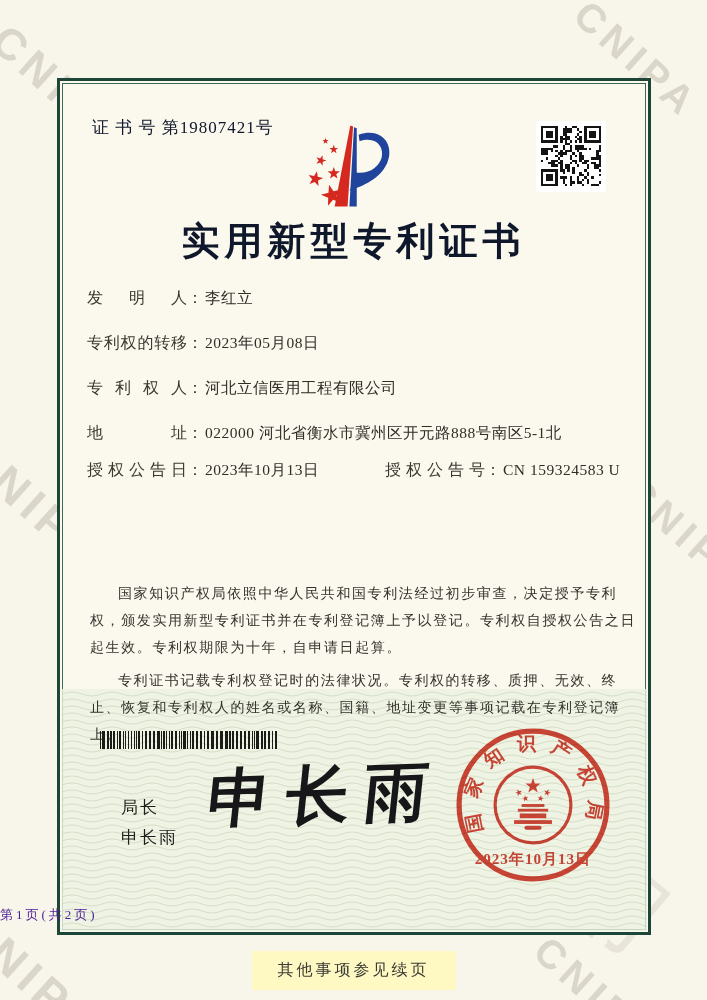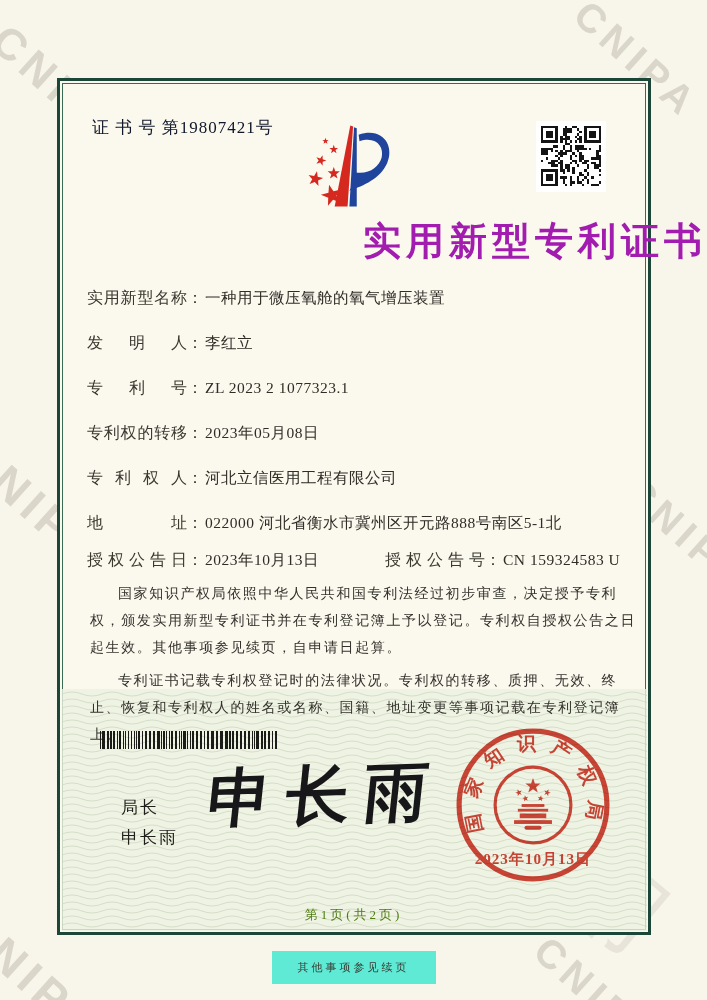--- a/index.html
+++ b/index.html
@@ -23,22 +23,22 @@
   #frame::after{content:"";position:absolute;inset:2px;border:1px solid #3c6b54;}
 
   .layer3{position:absolute;z-index:3;}
 
   #certno{left:92px;top:116px;font-size:17px;letter-spacing:1px;color:#0f172a;}
 
   #logo{left:300px;top:120px;width:108px;height:92px;}
   #qrpad{left:536px;top:121px;width:70px;height:71px;background:#ffffff;}
   #qr{position:absolute;left:5px;top:5px;width:60px;height:60px;}
 
-  #title{left:0;top:216px;width:707px;text-align:right;font-size:38px;font-weight:bold;
-         letter-spacing:5px;color:#a21caf;}
+  #title{left:0;top:216px;width:707px;text-align:center;font-size:38px;font-weight:bold;
+         letter-spacing:5px;color:#0f172a;}
 
   #fields{left:87px;top:288px;width:560px;}
   .frow{height:45px;white-space:nowrap;font-size:16px;color:#32312b;}
   .flabel{display:inline-block;width:100px;text-align:justify;text-align-last:justify;
           vertical-align:top;color:#3a392f;}
   .fcolon{display:inline-block;width:18px;color:#3a392f;}
   .fvalue{font-size:15.5px;letter-spacing:.5px;color:#2e2d26;}
   #grantrow{margin-top:-8px;height:40px;}
   .gpair2{margin-left:62px;}
 
@@ -50,25 +50,25 @@
 
   #barcode{left:100px;top:731px;width:178px;height:18px;}
 
   #signerblock{left:99px;top:793px;font-family:"Liberation Sans","DejaVu Sans",sans-serif;
                font-size:17px;color:#1f1f1c;line-height:30px;letter-spacing:2px;margin-left:22px;}
   #signature{left:208px;top:752px;font-size:64px;color:#17171a;letter-spacing:14px;
              transform:rotate(-2deg) skewX(-8deg);font-weight:bold;z-index:4;white-space:nowrap;}
 
   #seal{left:443px;top:715px;width:180px;height:180px;z-index:4;mix-blend-mode:multiply;opacity:.93;}
 
-  #pageinfo{left:0;top:906px;width:707px;text-align:center;font-size:13px;
-            letter-spacing:3px;color:#4d7c0f;z-index:3;}
-
-  #notebox{left:50%;top:951px;transform:translateX(-50%);background:#5eead4;
-           padding:9px 26px;font-size:11px;letter-spacing:3px;color:#3b3a33;z-index:3;}
+  #pageinfo{left:0;top:906px;width:707px;text-align:left;font-size:13px;
+            letter-spacing:3px;color:#4c1d95;z-index:3;}
+
+  #notebox{left:50%;top:951px;transform:translateX(-50%);background:#fef9c3;
+           padding:9px 26px;font-size:16px;letter-spacing:3px;color:#3b3a33;z-index:3;}
 </style>
 </head>
 <body>
 
 <div id="page">
 
   <div id="wmlayer">
       <span class="wm-cnipa" style="left: 15px; top: 15px; font-size: 44px;">CNIPA</span>
       <span class="wm-cnipa" style="left: 595px; top: -8px; font-size: 40px;">CNIPA</span>
       <span class="wm-cnipa" style="left: 425px; top: 295px; font-size: 40px;">CNIPA</span>
@@ -423,45 +423,39 @@
         <rect x="21" y="24" width="1" height="1" fill="#141414"></rect>
         <rect x="22" y="24" width="1" height="1" fill="#141414"></rect>
         <rect x="23" y="24" width="1" height="1" fill="#141414"></rect>
       </svg>
   </div>
 
   <div id="title" class="layer3">实用新型专利证书</div>
 
   <div id="fields" class="layer3">
     <div class="frow">
-      <span class="flabel">实用新型名称</span><span class="fcolon">：</span><span class="fvalue">一种用于微压氧舱的氧气增压装置</span>
-    </div>
-    <div class="frow">
       <span class="flabel">发明人</span><span class="fcolon">：</span><span class="fvalue">李红立</span>
-    </div>
-    <div class="frow">
-      <span class="flabel">专利号</span><span class="fcolon">：</span><span class="fvalue">ZL 2023 2 1077323.1</span>
     </div>
     <div class="frow">
       <span class="flabel">专利权的转移</span><span class="fcolon">：</span><span class="fvalue">2023年05月08日</span>
     </div>
     <div class="frow">
       <span class="flabel">专利权人</span><span class="fcolon">：</span><span class="fvalue">河北立信医用工程有限公司</span>
     </div>
     <div class="frow">
       <span class="flabel">地址</span><span class="fcolon">：</span><span class="fvalue">022000 河北省衡水市冀州区开元路888号南区5-1北</span>
     </div>
     <div class="frow" id="grantrow">
       <span class="flabel">授权公告日</span><span class="fcolon">：</span><span class="fvalue">2023年10月13日</span>
       <span class="flabel gpair2">授权公告号</span><span class="fcolon">：</span><span class="fvalue">CN 159324583 U</span>
     </div>
   </div>
 
   <div id="paras" class="layer3">
-    <p>国家知识产权局依照中华人民共和国专利法经过初步审查，决定授予专利权，颁发实用新型专利证书并在专利登记簿上予以登记。专利权自授权公告之日起生效。其他事项参见续页，自申请日起算。</p>
+    <p>国家知识产权局依照中华人民共和国专利法经过初步审查，决定授予专利权，颁发实用新型专利证书并在专利登记簿上予以登记。专利权自授权公告之日起生效。专利权期限为十年，自申请日起算。</p>
     <p>专利证书记载专利权登记时的法律状况。专利权的转移、质押、无效、终止、恢复和专利权人的姓名或名称、国籍、地址变更等事项记载在专利登记簿上。</p>
   </div>
 
   <svg id="barcode" class="layer3" viewBox="0 0 178 18" preserveAspectRatio="none" shape-rendering="crispEdges">
       <rect x="0" y="0" width="1" height="18" fill="#1b1b18"></rect>
       <rect x="2" y="0" width="3" height="18" fill="#1b1b18"></rect>
       <rect x="7" y="0" width="2" height="18" fill="#1b1b18"></rect>
       <rect x="10" y="0" width="2" height="18" fill="#1b1b18"></rect>
       <rect x="13" y="0" width="2" height="18" fill="#1b1b18"></rect>
       <rect x="17" y="0" width="1" height="18" fill="#1b1b18"></rect>

